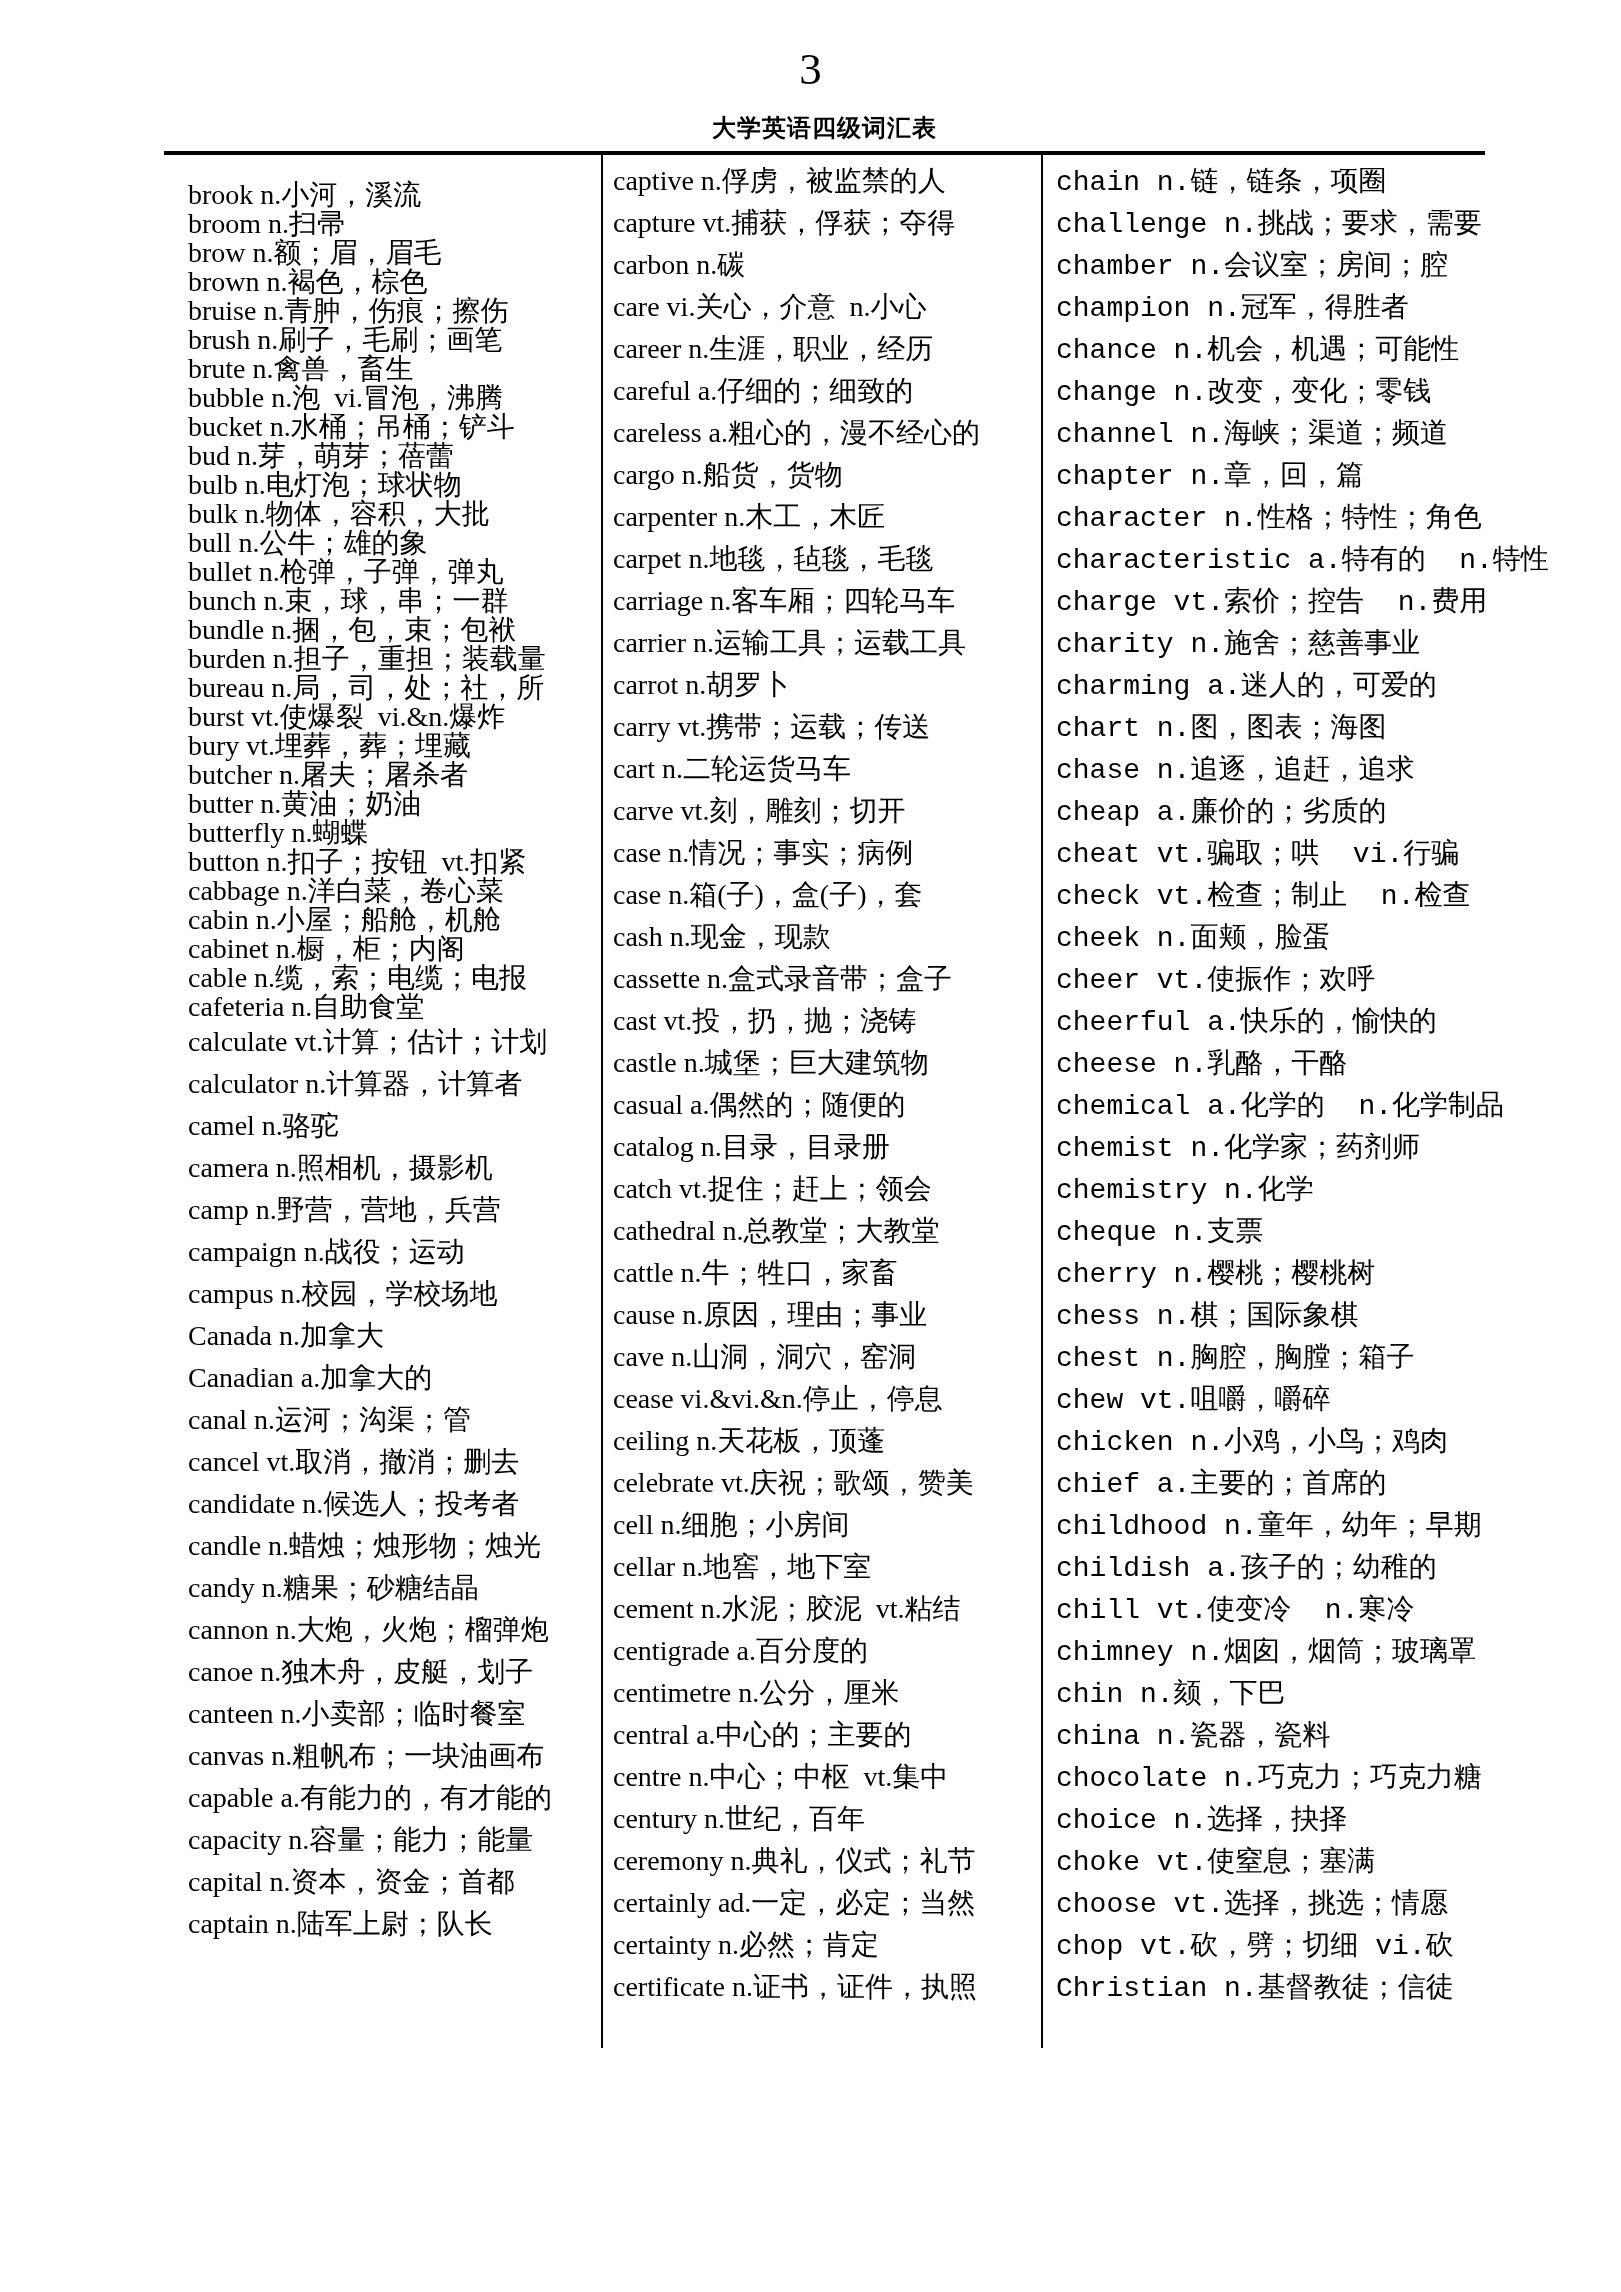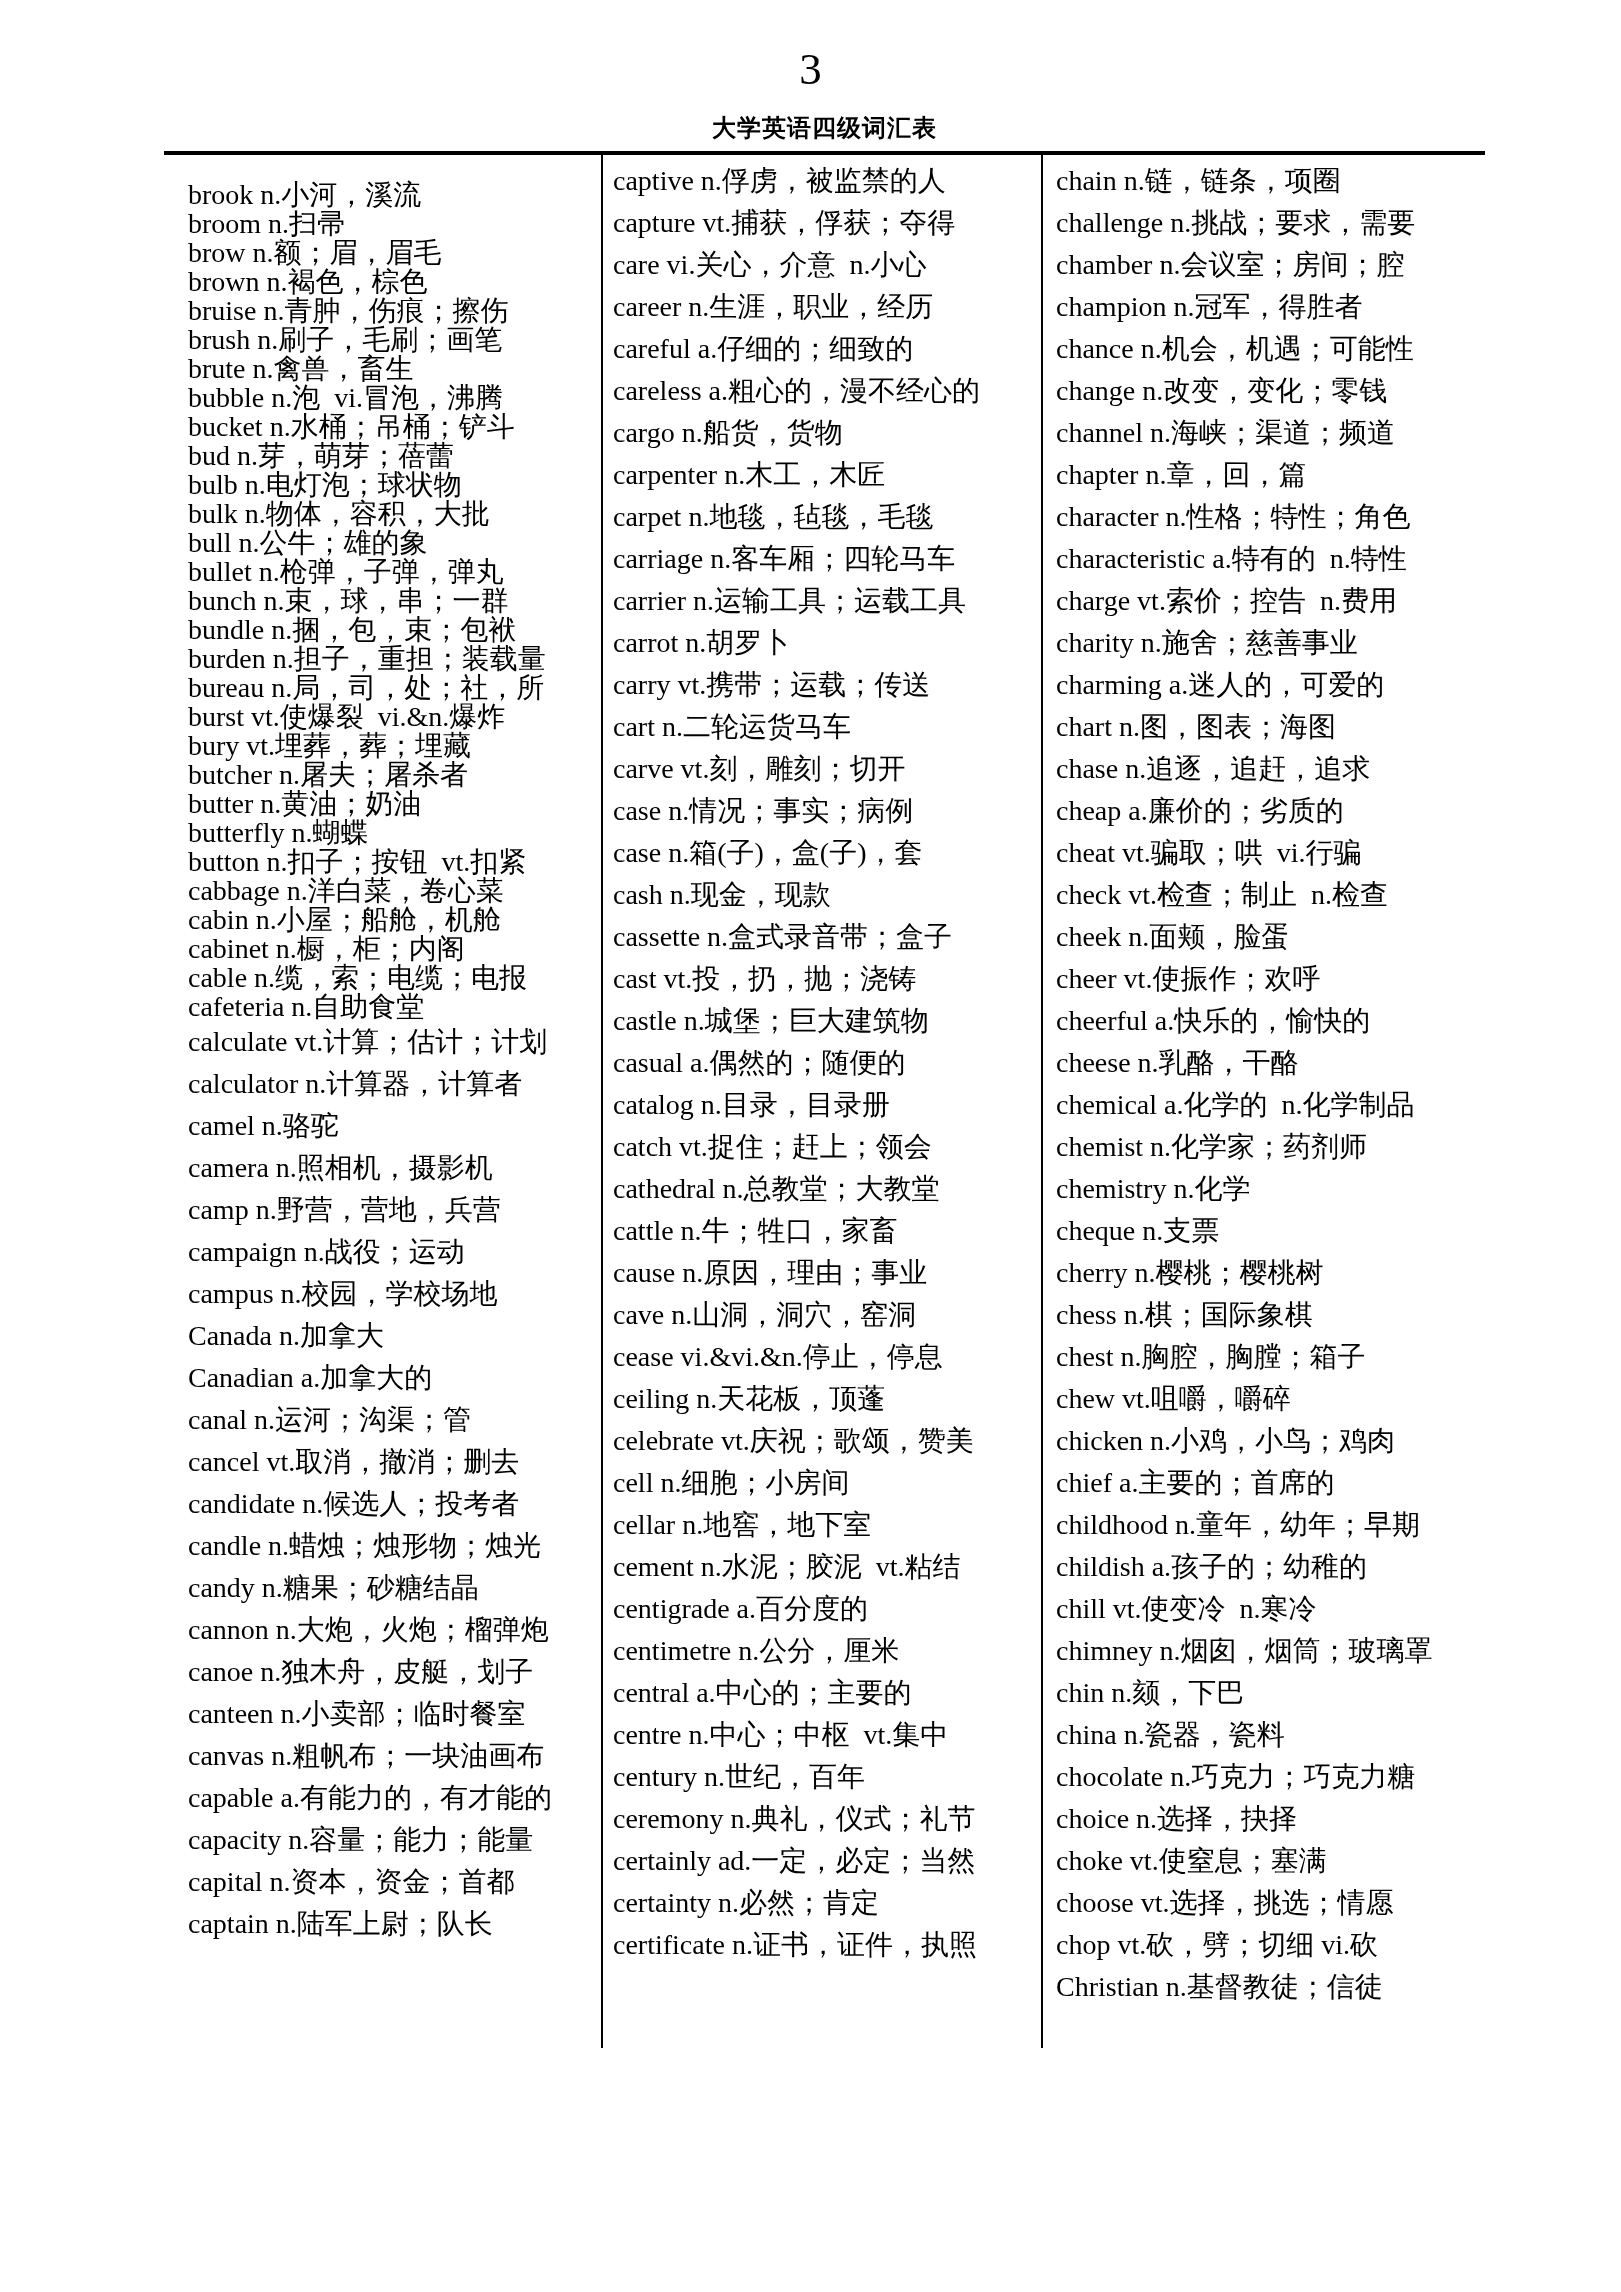--- a/index.html
+++ b/index.html
@@ -53,21 +53,21 @@
     background: #000000;
   }
   .v-divider-1 { left: 601px; }
   .v-divider-2 { left: 1041px; }
   .col {
     position: absolute;
     white-space: nowrap;
   }
   .col-1 { left: 172px; top: 180px; width: 423px; margin-left: 16px; }
   .col-2 { left: 613px; top: 160px; width: 421px; }
-  .col-3 { left: 1056px; top: 160px; width: 453px; }
+  .col-3 { left: 1056px; top: 160px; width: 453px; font-family: Liberation Mono, monospace; }
   .entry {
     font-size: 28px;
     white-space: pre;
     display: flex;
     align-items: center;
   }
   .entry.tight { height: 29px; }
   .entry.loose { height: 42px; }
   .entry.std   { height: 42px; }
 </style>
@@ -129,20 +129,21 @@
       <div class="entry loose">canteen n.小卖部；临时餐室</div>
       <div class="entry loose">canvas n.粗帆布；一块油画布</div>
       <div class="entry loose">capable a.有能力的，有才能的</div>
       <div class="entry loose">capacity n.容量；能力；能量</div>
       <div class="entry loose">capital n.资本，资金；首都</div>
       <div class="entry loose">captain n.陆军上尉；队长</div>
     </div>
   <div class="col col-2">
       <div class="entry std">captive n.俘虏，被监禁的人</div>
       <div class="entry std">capture vt.捕获，俘获；夺得</div>
+      <div class="entry std">carbon n.碳</div>
       <div class="entry std">care vi.关心，介意  n.小心</div>
       <div class="entry std">career n.生涯，职业，经历</div>
       <div class="entry std">careful a.仔细的；细致的</div>
       <div class="entry std">careless a.粗心的，漫不经心的</div>
       <div class="entry std">cargo n.船货，货物</div>
       <div class="entry std">carpenter n.木工，木匠</div>
       <div class="entry std">carpet n.地毯，毡毯，毛毯</div>
       <div class="entry std">carriage n.客车厢；四轮马车</div>
       <div class="entry std">carrier n.运输工具；运载工具</div>
       <div class="entry std">carrot n.胡罗卜</div>

